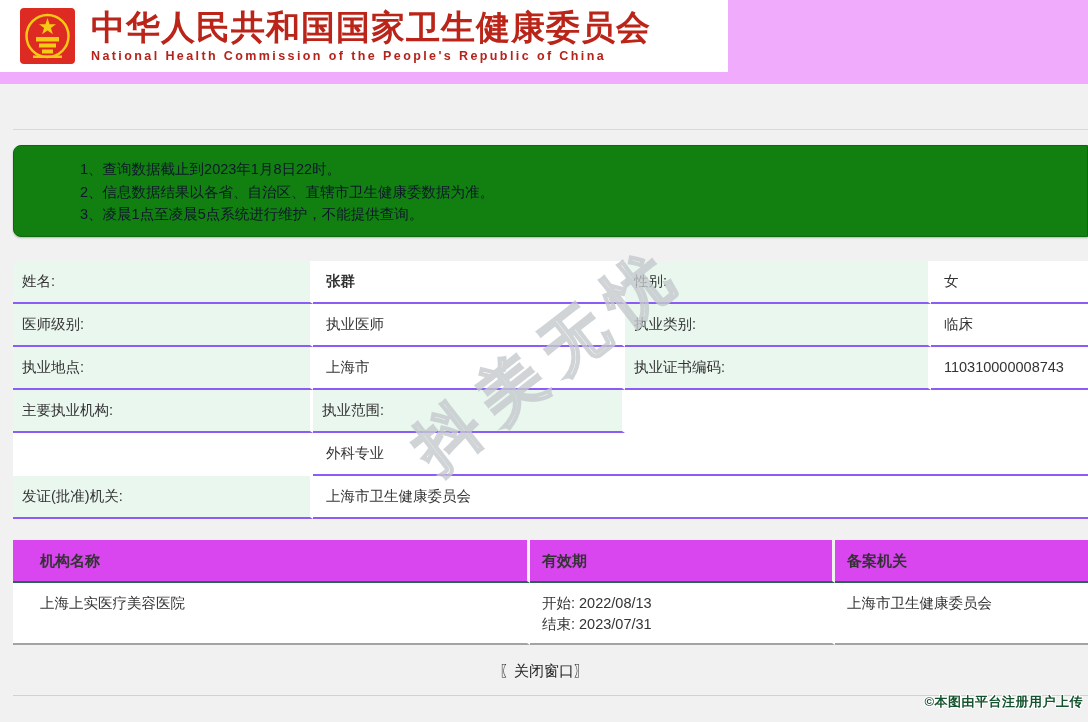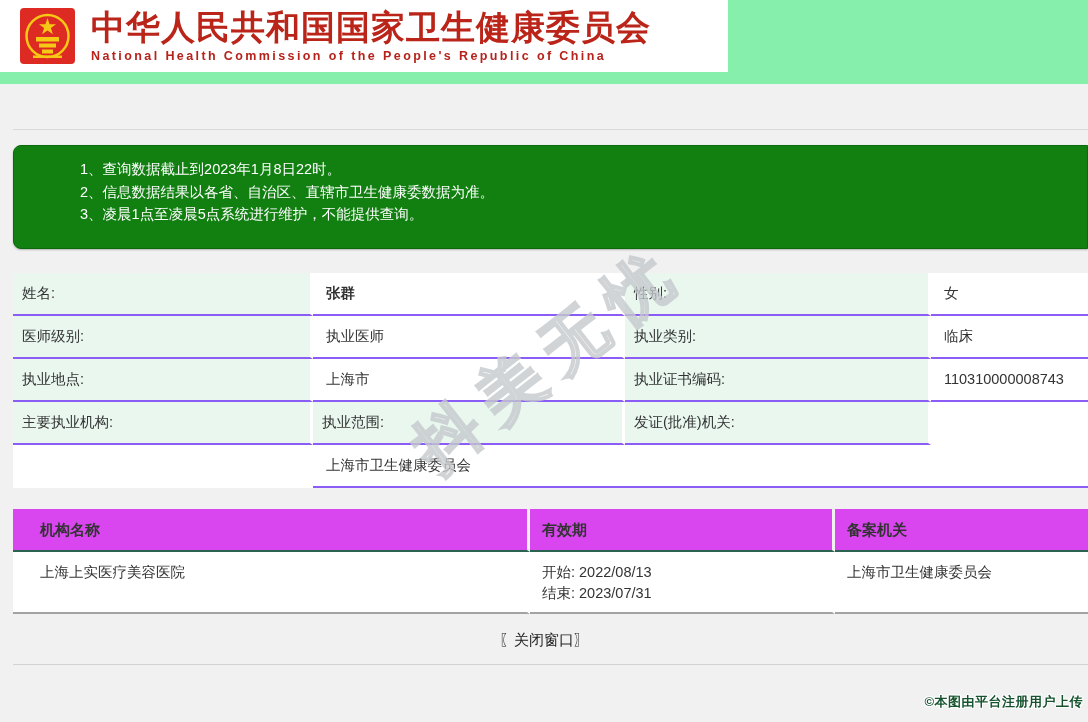--- a/index.html
+++ b/index.html
@@ -4,43 +4,43 @@
 <style>
   * { margin:0; padding:0; box-sizing:border-box; }
   html,body { width:1088px; height:722px; }
   body {
     position:relative; overflow:hidden;
     background:#f1f1f1;
     font-family:"Liberation Sans","DejaVu Sans",sans-serif;
     color:#333;
   }
   
-  .header-strip { height:84px; background:#86efac; }
+  .header-strip { height:84px; background:#f0abfc; }
   .header-card {
     width:728px; height:72px; background:#ffffff;
     display:flex; align-items:center; padding-left:20px;
   }
   .emblem { width:55px; height:56px; margin-right:16px; flex:0 0 auto; }
   .title-cn {
     font-size:34px; font-weight:bold; color:#bb2418; letter-spacing:1px;
     line-height:36px; white-space:nowrap;
   }
   .title-en {
     font-size:12.5px; font-weight:bold; color:#b5231c; letter-spacing:2.4px;
     margin-top:4px; white-space:nowrap;
   }
   .top-divider { margin:45px 0 0 13px; border-top:1px solid #d9d9d9; }
 
   
   .notice {
-    margin:15px 0 0 13px; height:104px;
+    margin:15px 0 0 13px; height:92px;
     background:#118011; border:1px solid #0b6a0b;
     border-radius:8px 0 0 8px;
     padding:12px 0 0 66px;
-    color:#ffffff; font-size:14.5px; line-height:22.5px;
+    color:#0f172a; font-size:14.5px; line-height:22.5px;
     box-shadow:0 1px 2px rgba(0,0,0,.25);
   }
 
   
   .panel { margin:24px 0 0 13px; background:#ffffff; width:1075px; }
   .info-grid { display:grid; grid-template-columns:300px 312px 306px 1fr; }
   .cell {
     height:43px; line-height:41px; font-size:14.5px;
     border-bottom:2px solid #8b5cf6; border-right:3px solid #ffffff;
     background:#ffffff; padding-left:13px; overflow:hidden; white-space:nowrap;
@@ -133,20 +133,21 @@
     <div class="cell last">临床</div>
 
     <div class="cell lab">执业地点:</div>
     <div class="cell">上海市</div>
     <div class="cell lab">执业证书编码:</div>
     <div class="cell last">110310000008743</div>
 
     <div class="cell lab">主要执业机构:</div>
 
     <div class="cell lab">执业范围:</div>
+    <div class="cell span3">外科专业</div>
 
     <div class="cell lab">发证(批准)机关:</div>
     <div class="cell span3">上海市卫生健康委员会</div>
   </div>
 </div>
 
 <div class="org-table">
   <div class="org-grid">
     <div class="org-h c1">机构名称</div>
     <div class="org-h">有效期</div>

